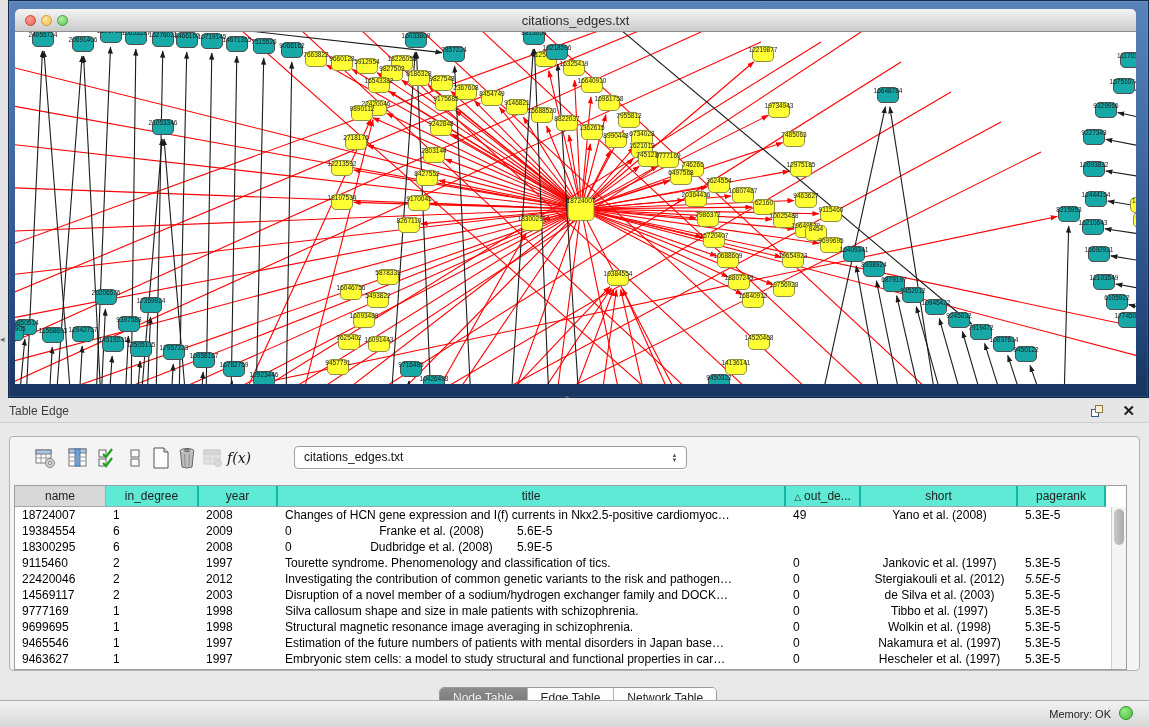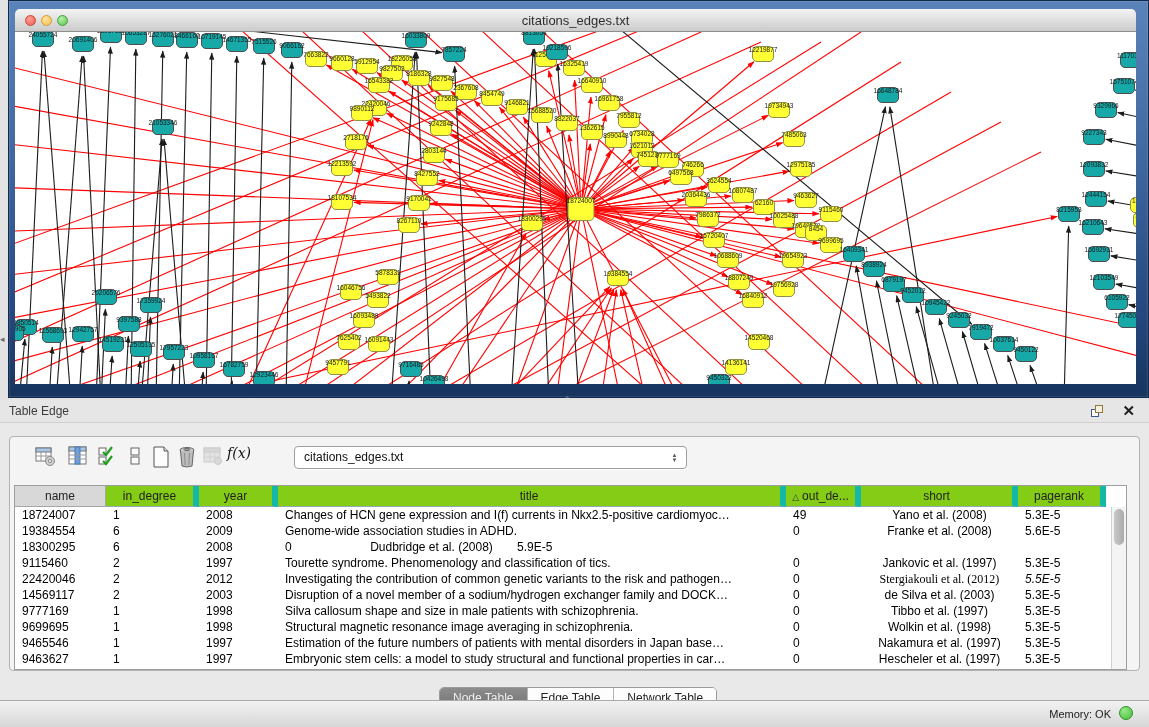--- a/index.html
+++ b/index.html
@@ -33,34 +33,34 @@
   .float-btn { position:absolute; right:42px; top:3px; width:17px; height:17px; }
   .float-btn .sq1 { position:absolute; left:1px; top:6px; width:8px; height:8px; border:1px solid #3c5a8c; background:#fff; }
   .float-btn .sq2 { position:absolute; left:5px; top:2px; width:8px; height:8px; border:1px solid #8c7a3c; background:#f4f0dc; }
   .close-btn { position:absolute; right:14px; top:2px; font-size:15px; font-weight:bold; color:#1e1e1e; }
 
   .panel-body { position:absolute; left:0; top:423px; width:1149px; height:277px; background:#e9e9e9; }
   .groupbox { position:absolute; left:9px; top:13px; width:1131px; height:235px;
     border:1px solid #b2b2b2; border-radius:4px; background:#f4f4f4; }
 
   .toolbar { position:absolute; left:8px; top:6px; height:32px; width:1000px; }
-  .tbtn { position:absolute; top:2px; width:26px; height:26px; display:flex; justify-content:center; }
+  .tbtn { position:absolute; top:2px; width:26px; height:26px; display:flex; align-items:center; justify-content:center; }
   .tbtn svg { display:block; }
   .fx { font-family:"DejaVu Serif", serif; font-style:italic; font-size:14px; color:#111; }
   .combo { position:absolute; left:276px; top:3px; width:393px; height:23px; background:#ffffff;
     border:1px solid #9e9e9e; border-radius:4px; box-shadow:0 1px 0 rgba(255,255,255,.8);
     font-size:12px; color:#111; line-height:21px; padding-left:9px; }
   .combo .arrows { position:absolute; right:7px; top:2px; width:9px; height:18px;
     display:flex; flex-direction:column; align-items:center; justify-content:center;
     font-size:6px; color:#555; line-height:5px; }
 
   .tablewrap { position:absolute; left:4px; top:48px; width:1113px; height:185px;
     background:#ffffff; border:1px solid #9e9e9e; }
   .thead { display:flex; height:21px; }
-  .th { height:21px; background:#84cc16; border-right:6px solid #14b8a6; border-bottom:1px solid #93a9b6;
+  .th { height:21px; background:#5eead4; border-right:2px solid #14b8a6; border-bottom:1px solid #93a9b6;
     font-size:12px; color:#222; text-align:center; line-height:20px; overflow:hidden; white-space:nowrap; position:relative; }
   .th-gray { background:#d8d8d8; border-right:1px solid #a6a6a6; border-bottom:1px solid #a6a6a6; }
   .th .sort { font-size:9px; margin-right:3px; color:#333; }
   .tbody { position:relative; }
   .tr { display:flex; height:16px; }
   .td { height:16px; font-size:12px; line-height:16px; color:#000; overflow:hidden; white-space:nowrap;
     padding-left:7px; }
   .td.c5 { text-align:center; padding-left:0; }
   .vscroll { position:absolute; right:0; top:21px; bottom:0; width:15px; background:#f4f4f4; border-left:1px solid #d0d0d0; }
   .vthumb { position:absolute; left:2px; top:2px; width:10px; height:36px; background:linear-gradient(to right,#c9c9c9,#ababab); border-radius:5px; }
@@ -620,21 +620,20 @@
             <div class="td c2" style="width: 79px;">2008</div>
             <div class="td c3" style="width: 508px;">Changes of HCN gene expression and I(f) currents in Nkx2.5-positive cardiomyoc…</div>
             <div class="td c4" style="width: 75px;">49</div>
             <div class="td c5" style="width: 157px;">Yano et al. (2008)</div>
             <div class="td c6" style="width: 88px;">5.3E-5</div>
           </div>
           <div class="tr">
             <div class="td c0" style="width: 91px;">19384554</div>
             <div class="td c1" style="width: 93px;">6</div>
             <div class="td c2" style="width: 79px;">2009</div>
-            <div class="td c3" style="width: 508px;">Genome-wide association studies in ADHD.</div>
             <div class="td c4" style="width: 75px;">0</div>
             <div class="td c5" style="width: 157px;">Franke et al. (2008)</div>
             <div class="td c6" style="width: 88px;">5.6E-5</div>
           </div>
           <div class="tr">
             <div class="td c0" style="width: 91px;">18300295</div>
             <div class="td c1" style="width: 93px;">6</div>
             <div class="td c2" style="width: 79px;">2008</div>
             <div class="td c4" style="width: 75px;">0</div>
             <div class="td c5" style="width: 157px;">Dudbridge et al. (2008)</div>
@@ -648,21 +647,21 @@
             <div class="td c4" style="width: 75px;">0</div>
             <div class="td c5" style="width: 157px;">Jankovic et al. (1997)</div>
             <div class="td c6" style="width: 88px;">5.3E-5</div>
           </div>
           <div class="tr">
             <div class="td c0" style="width: 91px;">22420046</div>
             <div class="td c1" style="width: 93px;">2</div>
             <div class="td c2" style="width: 79px;">2012</div>
             <div class="td c3" style="width: 508px;">Investigating the contribution of common genetic variants to the risk and pathogen…</div>
             <div class="td c4" style="width: 75px;">0</div>
-            <div class="td c5" style="width: 157px; font-family: Liberation Serif, serif;">Stergiakouli et al. (2012)</div>
+            <div class="td c5" style="width: 157px;">Stergiakouli et al. (2012)</div>
             <div class="td c6" style="width: 88px; font-style: italic;">5.5E-5</div>
           </div>
           <div class="tr">
             <div class="td c0" style="width: 91px;">14569117</div>
             <div class="td c1" style="width: 93px;">2</div>
             <div class="td c2" style="width: 79px;">2003</div>
             <div class="td c3" style="width: 508px;">Disruption of a novel member of a sodium/hydrogen exchanger family and DOCK…</div>
             <div class="td c4" style="width: 75px;">0</div>
             <div class="td c5" style="width: 157px;">de Silva et al. (2003)</div>
             <div class="td c6" style="width: 88px;">5.3E-5</div>

